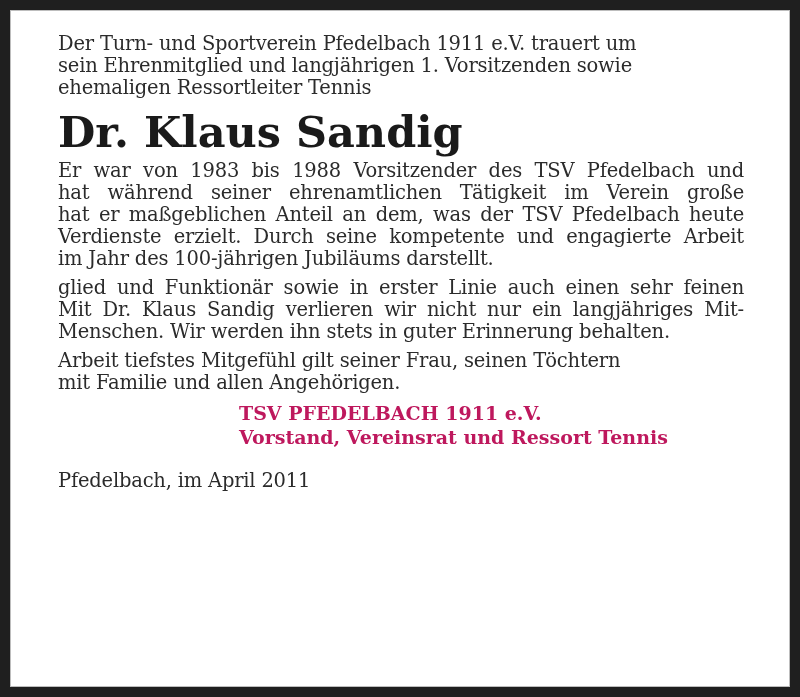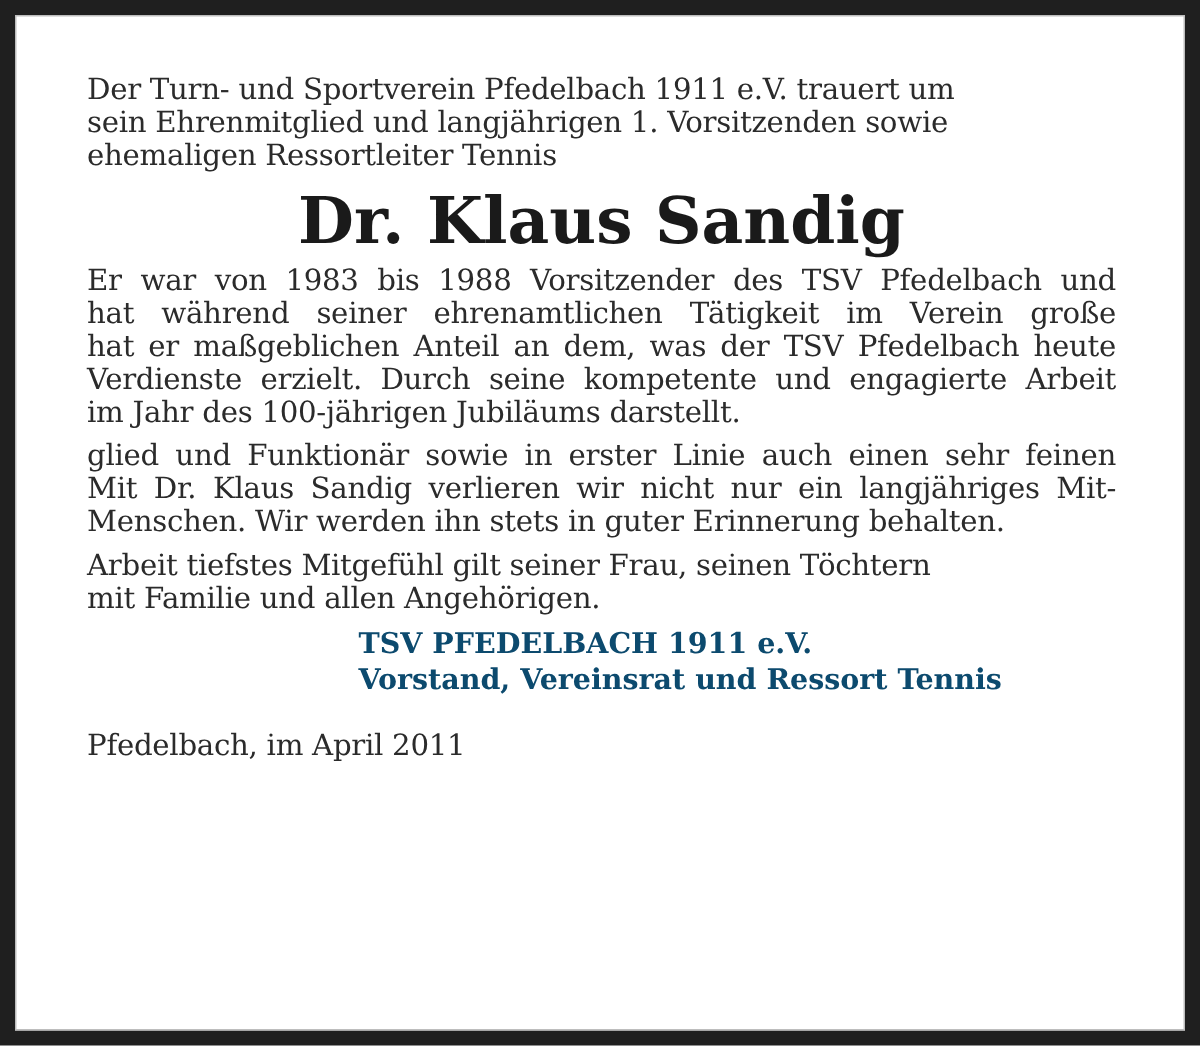--- a/index.html
+++ b/index.html
@@ -5,32 +5,32 @@
   html, body { margin: 0; padding: 0; }
   body {
     width: 800px; height: 697px; background: #1f1f1f; position: relative; overflow: hidden;
     font-family: "DejaVu Serif", "Liberation Serif", serif;
   }
   .card {
     position: absolute; left: 10px; top: 10px; width: 780px; height: 677px;
     background: #ffffff; box-shadow: inset 0 0 0 1px #bdbdbd;
   }
   .content {
-    position: absolute; left: 48px; top: 39px; width: 686px;
+    position: absolute; left: 48px; top: 23px; width: 686px;
     color: #2b2b2b; font-size: 19.5px; line-height: 22px; letter-spacing: -0.2px;
   }
   .para { margin: 0 0 7px 0; }
   .line { display: block; white-space: nowrap; }
   .justify { display: block; text-align: justify; text-align-last: justify; white-space: nowrap; }
   .title {
-    text-align: center; font-weight: bold; font-size: 43px; line-height: 52px;
+    text-align: left; font-weight: bold; font-size: 43px; line-height: 52px;
     color: #1a1a1a; margin: 4px 0 2px 0; letter-spacing: 0px;
   }
   .sign {
-    font-weight: bold; font-size: 19px; line-height: 24px; color: #0c4a6e;
+    font-weight: bold; font-size: 19px; line-height: 24px; color: #be185d;
     margin: 4px 0 20px 181px; letter-spacing: 0px;
   }
   .place { margin-top: 21px; }
 </style>
 </head>
 <body>
 
 <div class="card">
   <div class="content">
 

